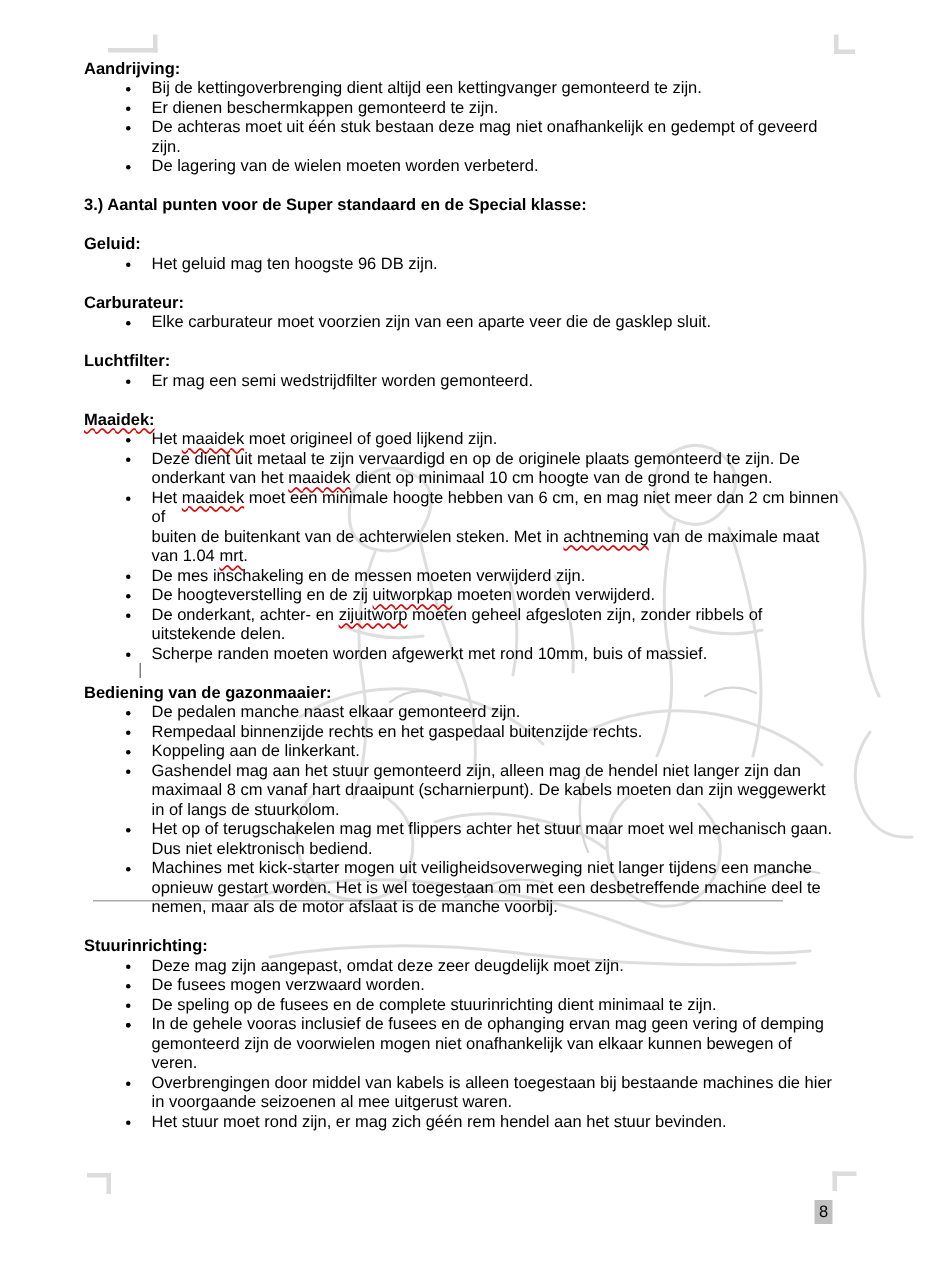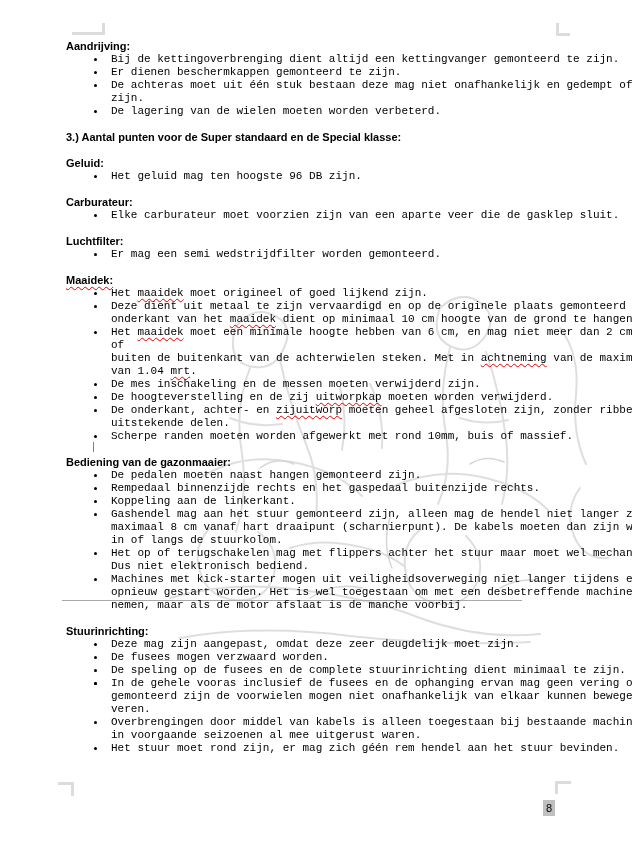--- a/index.html
+++ b/index.html
@@ -7,24 +7,24 @@
     width:632px;height:857px;
     background:#ffffff;
     font-family:"Liberation Sans", sans-serif;
     font-size:11px;line-height:13px;color:#000;
     position:relative;overflow:hidden;
   }
   .page{position:absolute;inset:0;background:#fff;}
   
   .watermark{position:absolute;left:140px;top:268px;width:492px;height:410px;pointer-events:none;}
   
-  .content{position:absolute;left:66px;top:40px;width:500px;}
+  .content{position:absolute;left:56px;top:40px;width:500px;}
   .heading{font-weight:700;margin-top:13px;white-space:nowrap;}
   .heading:first-child{margin-top:0;}
-  ul.bullets{margin:0;padding:0;list-style:none;font-family:Liberation Mono, monospace;}
+  ul.bullets{margin:0;padding:0;list-style:none;}
   ul.bullets li{position:relative;padding-left:45px;}
   ul.bullets li .dot{
     position:absolute;left:28px;top:5px;width:3px;height:3px;
     background:#000;border-radius:50%;
   }
   ul.bullets li .txt{white-space:nowrap;}
   .sp{
     text-decoration-line:underline;
     text-decoration-style:wavy;
     text-decoration-color:var(--squiggle,#e60000);
@@ -123,21 +123,21 @@
         <li><span class="dot"></span><span class="txt">Het <span class="sp">maaidek</span> moet origineel of goed lijkend zijn.</span></li>
         <li><span class="dot"></span><span class="txt">Deze dient uit metaal te zijn vervaardigd en op de originele plaats gemonteerd te zijn. De<br>onderkant van het <span class="sp">maaidek</span> dient op minimaal 10 cm hoogte van de grond te hangen.</span></li>
         <li><span class="dot"></span><span class="txt">Het <span class="sp">maaidek</span> moet een minimale hoogte hebben van 6 cm, en mag niet meer dan 2 cm binnen<br>of<br>buiten de buitenkant van de achterwielen steken. Met in <span class="sp">achtneming</span> van de maximale maat<br>van 1.04 <span class="sp">mrt</span>.</span></li>
         <li><span class="dot"></span><span class="txt">De mes inschakeling en de messen moeten verwijderd zijn.</span></li>
         <li><span class="dot"></span><span class="txt">De hoogteverstelling en de zij <span class="sp">uitworpkap</span> moeten worden verwijderd.</span></li>
         <li><span class="dot"></span><span class="txt">De onderkant, achter- en <span class="sp">zijuitworp</span> moeten geheel afgesloten zijn, zonder ribbels of<br>uitstekende delen.</span></li>
         <li><span class="dot"></span><span class="txt">Scherpe randen moeten worden afgewerkt met rond 10mm, buis of massief.</span></li>
       </ul>
       <div class="heading">Bediening van de gazonmaaier:</div>
       <ul class="bullets">
-        <li><span class="dot"></span><span class="txt">De pedalen moeten naast hangen gemonteerd zijn.</span></li>
+        <li><span class="dot"></span><span class="txt">De pedalen manche naast elkaar gemonteerd zijn.</span></li>
         <li><span class="dot"></span><span class="txt">Rempedaal binnenzijde rechts en het gaspedaal buitenzijde rechts.</span></li>
         <li><span class="dot"></span><span class="txt">Koppeling aan de linkerkant.</span></li>
         <li><span class="dot"></span><span class="txt">Gashendel mag aan het stuur gemonteerd zijn, alleen mag de hendel niet langer zijn dan<br>maximaal 8 cm vanaf hart draaipunt (scharnierpunt). De kabels moeten dan zijn weggewerkt<br>in of langs de stuurkolom.</span></li>
         <li><span class="dot"></span><span class="txt">Het op of terugschakelen mag met flippers achter het stuur maar moet wel mechanisch gaan.<br>Dus niet elektronisch bediend.</span></li>
         <li><span class="dot"></span><span class="txt">Machines met kick-starter mogen uit veiligheidsoverweging niet langer tijdens een manche<br>opnieuw gestart worden. Het is wel toegestaan om met een desbetreffende machine deel te<br>nemen, maar als de motor afslaat is de manche voorbij.</span></li>
       </ul>
       <div class="heading">Stuurinrichting:</div>
       <ul class="bullets">
         <li><span class="dot"></span><span class="txt">Deze mag zijn aangepast, omdat deze zeer deugdelijk moet zijn.</span></li>
         <li><span class="dot"></span><span class="txt">De fusees mogen verzwaard worden.</span></li>

